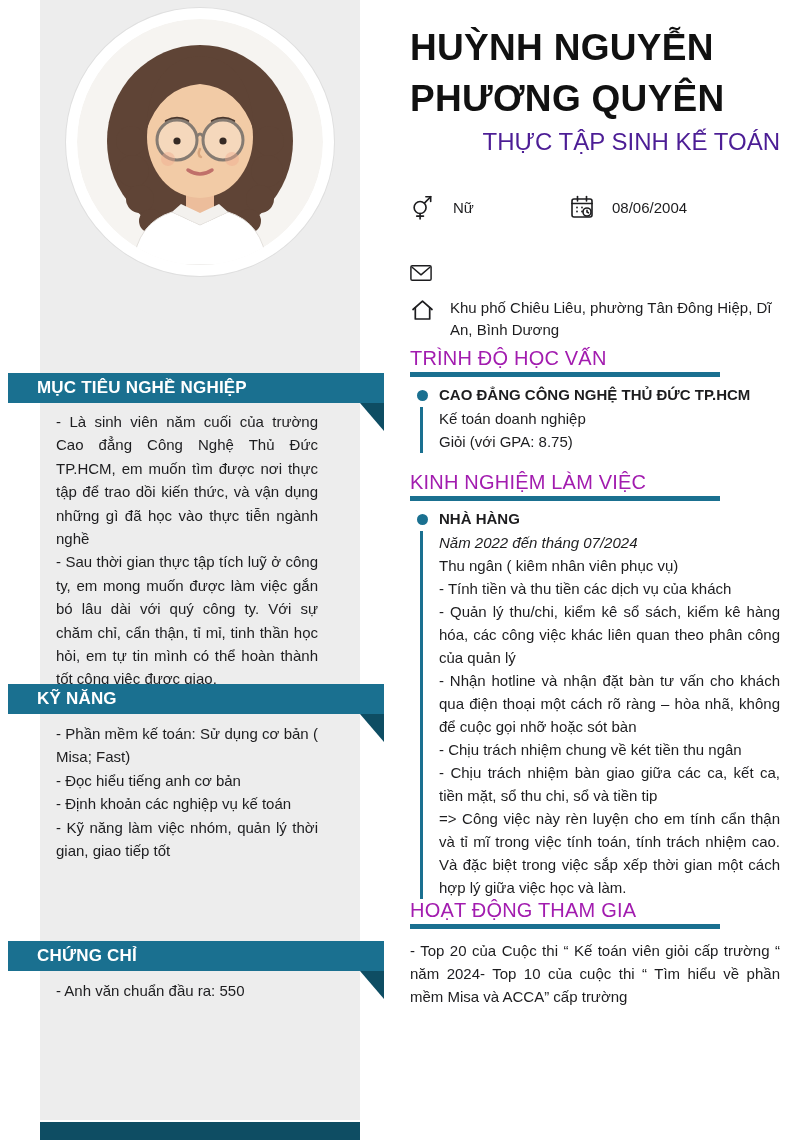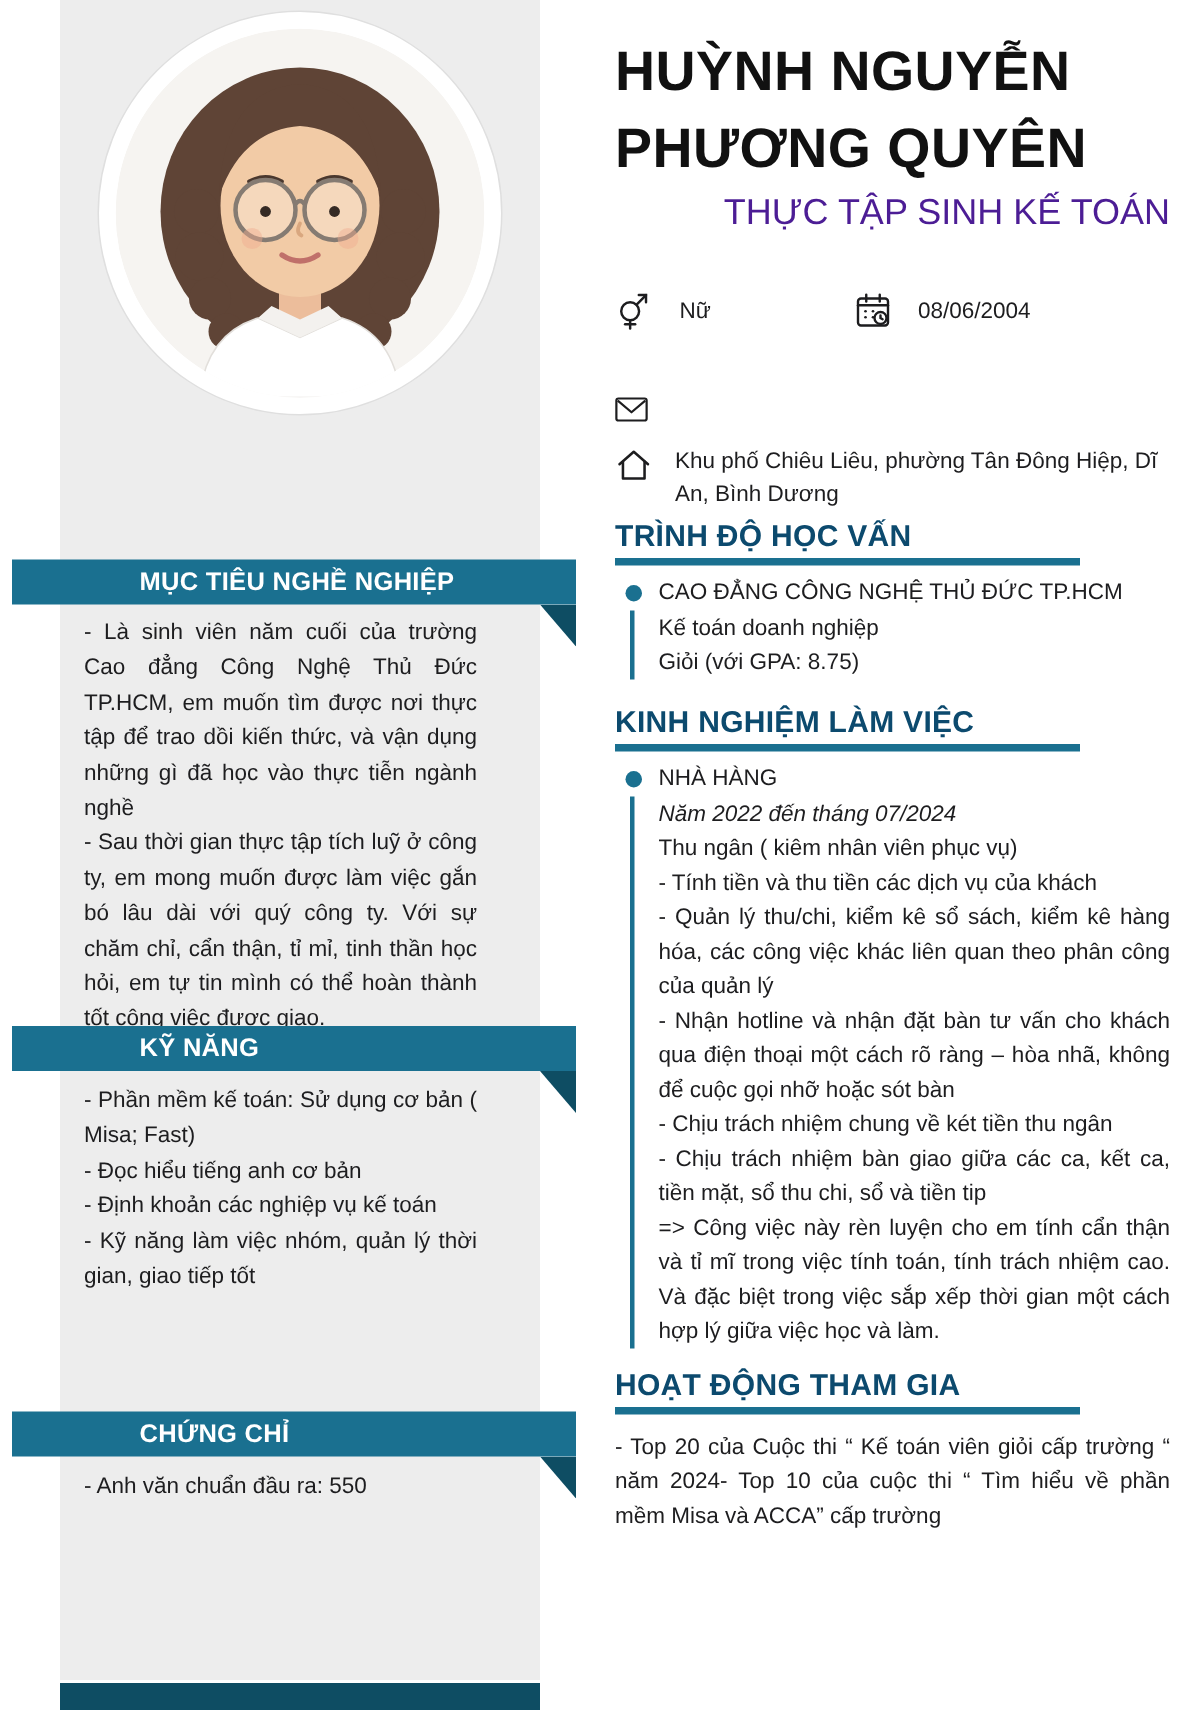--- a/index.html
+++ b/index.html
@@ -6,21 +6,21 @@
   .page{position:relative;width:795px;height:1140px;background:#fff;overflow:hidden;
         font-family:"Liberation Sans","DejaVu Sans",sans-serif;color:#1d1d1f;}
 
   
   .sidebar{position:absolute;left:40px;top:0;width:320px;height:1120px;background:#ededed;}
   .photo-ring{position:absolute;left:26px;top:8px;width:246px;height:246px;border-radius:50%;
               background:#fff;border:11px solid #fff;box-shadow:0 0 0 1px rgba(0,0,0,.06);overflow:hidden;}
   .photo-ring svg{display:block;}
 
   .side-banner{position:absolute;left:-32px;width:376px;height:30px;line-height:30px;
-               background:#1A7090;color:#fff;font-weight:bold;font-size:17px;padding-left:85px;
+               background:#1A7090;color:#fff;font-weight:bold;font-size:17px;padding-left:29px;
                box-sizing:border-box;letter-spacing:.2px;}
   .fold{position:absolute;left:352px;top:30px;width:24px;height:28px;background:#0E4D63;
         clip-path:polygon(0 0,100% 0,100% 100%);}
   .side-body{position:absolute;left:16px;width:262px;}
   .side-body p{margin:0;font-size:15px;line-height:23.4px;text-align:justify;}
 
   .bottom-band{position:absolute;left:40px;top:1122px;width:320px;height:18px;background:#0E4D63;}
 
   
   .main{position:absolute;left:410px;top:0;width:370px;}
@@ -30,33 +30,33 @@
   .info-row{display:flex;align-items:flex-start;margin-top:38px;}
   .info-item{display:flex;align-items:center;font-size:15px;}
   .info-item .ic{margin-right:18px;display:flex;}
   .info-item.first{width:160px;}
 
   .mail-row{margin-top:42px;height:22px;display:flex;align-items:center;}
   .addr-row{margin-top:13px;display:flex;}
   .addr-row .ic{margin-right:15px;flex:0 0 auto;margin-top:1px;}
   .addr-text{font-size:15px;line-height:22px;width:335px;}
 
-  .m-heading{margin-top:6px;font-size:20px;line-height:22px;font-weight:bold;color:#0c4a6e;letter-spacing:.2px;}
+  .m-heading{margin-top:6px;font-size:20px;line-height:22px;font-weight:normal;color:#a21caf;letter-spacing:.2px;}
   .m-rule{margin-top:3px;width:310px;height:5px;background:#1A7090;}
 
   .m-entry{position:relative;margin-top:9px;}
   .m-entry .dot{position:absolute;left:7px;top:4px;width:11px;height:11px;border-radius:50%;background:#1A7090;}
-  .e-title{margin:0 0 0 29px;font-size:15px;font-weight:normal;line-height:17px;}
+  .e-title{margin:0 0 0 29px;font-size:15px;font-weight:bold;line-height:17px;}
   .e-body{margin:4px 0 0 10px;border-left:3px solid #1A7090;padding-left:16px;}
   .e-body p{margin:0;font-size:15px;line-height:23px;text-align:justify;}
   .e-date{font-style:italic;}
   .m-par{margin:10px 0 0;font-size:15px;line-height:23px;text-align:justify;}
 
   .gap-exp{margin-top:18px;}
-  .gap-act{margin-top:14px;}
+  .gap-act{margin-top:0;}
 
   .ic svg{display:block;}
 </style>
 </head>
 <body>
 
 <div class="page">
 
   <div class="sidebar">
 

